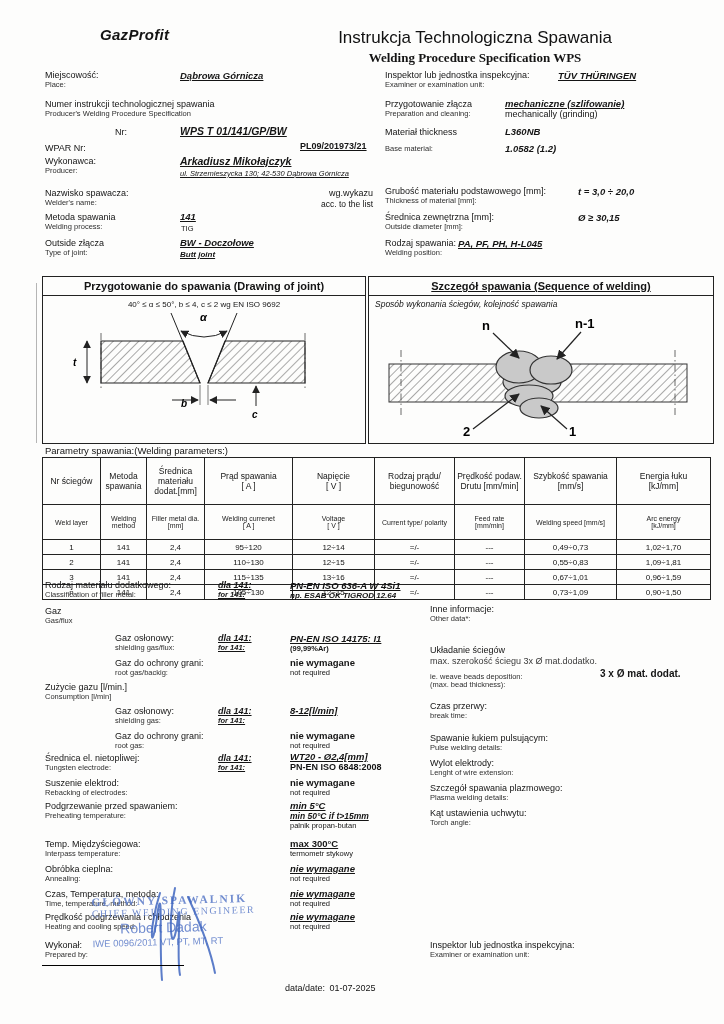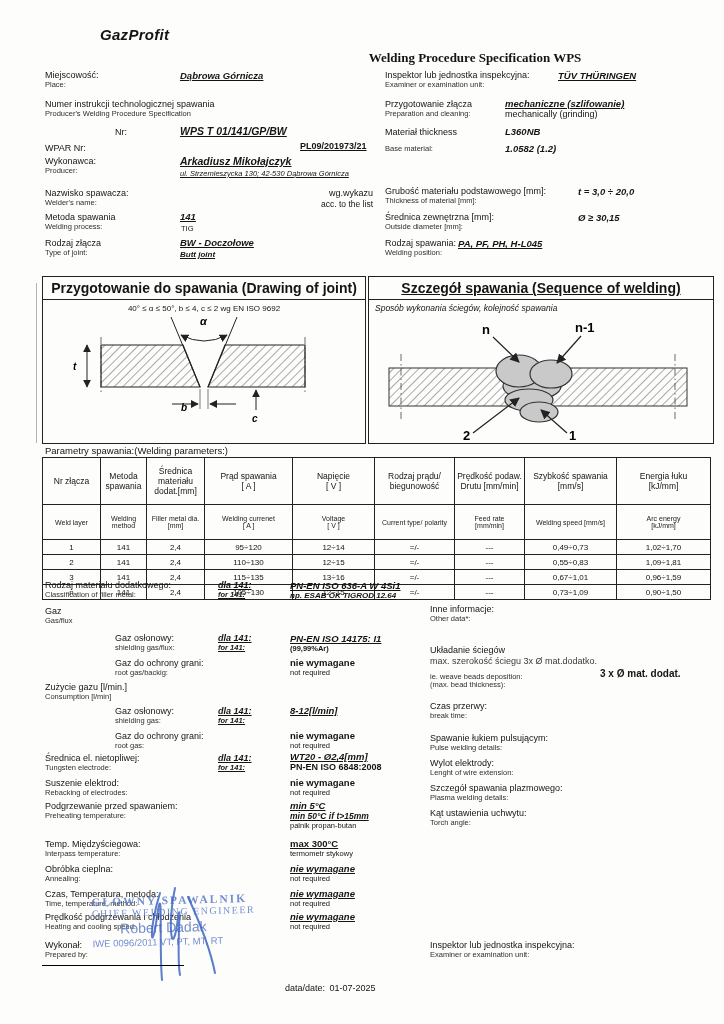--- a/index.html
+++ b/index.html
@@ -12,21 +12,21 @@
   .b{font-weight:bold;}
   .i{font-style:italic;}
   .bi{font-weight:bold;font-style:italic;}
   .u{text-decoration:underline;}
   .sm{font-size:8px;}
   .xs{font-size:7.5px;}
   .title{font-size:17px;color:#111;}
   .subtitle{font-family:"Liberation Serif",serif;font-weight:bold;font-size:13px;}
   .logo{font-size:15px;font-weight:bold;font-style:italic;letter-spacing:.3px;}
   .box{position:absolute;border:1.5px solid #222;background:#fdfdfc;}
-  .boxtitle{font-size:14px;font-weight:bold;text-align:center;padding:3px 2px;border-bottom:1.5px solid #222;}
+  .boxtitle{font-size:11px;font-weight:bold;text-align:center;padding:3px 2px;border-bottom:1.5px solid #222;}
   .boxformula{font-size:8px;text-align:center;margin-top:4px;}
   table.params{border-collapse:collapse;table-layout:fixed;width:668px;}
   table.params th,table.params td{border:1px solid #222;text-align:center;vertical-align:middle;
      padding:1px 2px;overflow:hidden;}
   table.params th{font-weight:normal;}
   .hpl{font-size:8.5px;white-space:pre-line;height:44px;}
   .hen{font-size:7px;white-space:pre-line;height:32px;color:#222;}
   .cell{font-size:8px;height:12px;}
   .stamp{color:#5a7ac8;opacity:.85;transform:rotate(-1.5deg);}
   .stamp .s1{font-size:11.5px;font-weight:bold;letter-spacing:2px;font-family:"Liberation Serif",serif;white-space:nowrap;}
@@ -35,20 +35,21 @@
   .stamp .s4{font-size:9.5px;margin-top:1px;white-space:nowrap;}
   .sigline{border-top:1.5px solid #000;}
   .scanline{width:1px;background:#b5b5b5;}
 </style>
 </head>
 <body>
 
 <div class="page">
 
   <div class="pos logo" style="left:100px;top:26px">GazProfit</div>
+  <div class="pos title" style="left:280px;top:28px;width:390px;text-align:center">Instrukcja Technologiczna Spawania</div>
   <div class="pos subtitle" style="left:280px;top:50px;width:390px;text-align:center">Welding Procedure Specification WPS</div>
 
   <div class="pos" style="left:45px;top:70px">
     <div class="lbl">Miejscowość:</div>
     <div class="sub">Place:</div>
   </div>
   <div class="pos val bi u" style="left:180px;top:70px">Dąbrowa Górnicza</div>
 
   <div class="pos" style="left:45px;top:99px">
     <div class="lbl">Numer instrukcji technologicznej spawania</div>
@@ -77,21 +78,21 @@
   </div>
 
   <div class="pos" style="left:45px;top:212px">
     <div class="lbl">Metoda spawania</div>
     <div class="sub">Welding process:</div>
   </div>
   <div class="pos val bi u" style="left:180px;top:211px">141</div>
   <div class="pos xs" style="left:181px;top:224px">TIG</div>
 
   <div class="pos" style="left:45px;top:238px">
-    <div class="lbl">Rodzaj złącza</div>
+    <div class="lbl">Outside złącza</div>
     <div class="sub">Type of joint:</div>
   </div>
   <div class="pos val bi u" style="left:180px;top:237px">BW - Doczołowe</div>
   <div class="pos bi u sm" style="left:180px;top:250px">Butt joint</div>
 
   <div class="pos" style="left:385px;top:70px">
     <div class="lbl">Inspektor lub jednostka inspekcyjna:</div>
     <div class="sub">Examiner or examination unit:</div>
   </div>
   <div class="pos val bi u" style="left:558px;top:70px">TÜV THÜRINGEN</div>
@@ -209,21 +210,21 @@
         <col style="width:58px">
         <col style="width:88px">
       <col style="width:82px">
         <col style="width:80px">
         <col style="width:70px">
         <col style="width:92px">
         <col style="width:94px">
     </colgroup>
     <tbody>
         <tr>
-      <th class="hpl">Nr złącza</th>
+      <th class="hpl">Nr ściegów</th>
       <th class="hpl">Metoda spawania</th>
       <th class="hpl">Średnica materiału dodat.[mm]</th>
       <th class="hpl">Prąd spawania
 [ A ]</th>
       <th class="hpl">Napięcie
 [ V ]</th>
       <th class="hpl">Rodzaj prądu/ biegunowość</th>
       <th class="hpl">Prędkość podaw. Drutu [mm/min]</th>
       <th class="hpl">Szybkość spawania [mm/s]</th>
       <th class="hpl">Energia łuku

